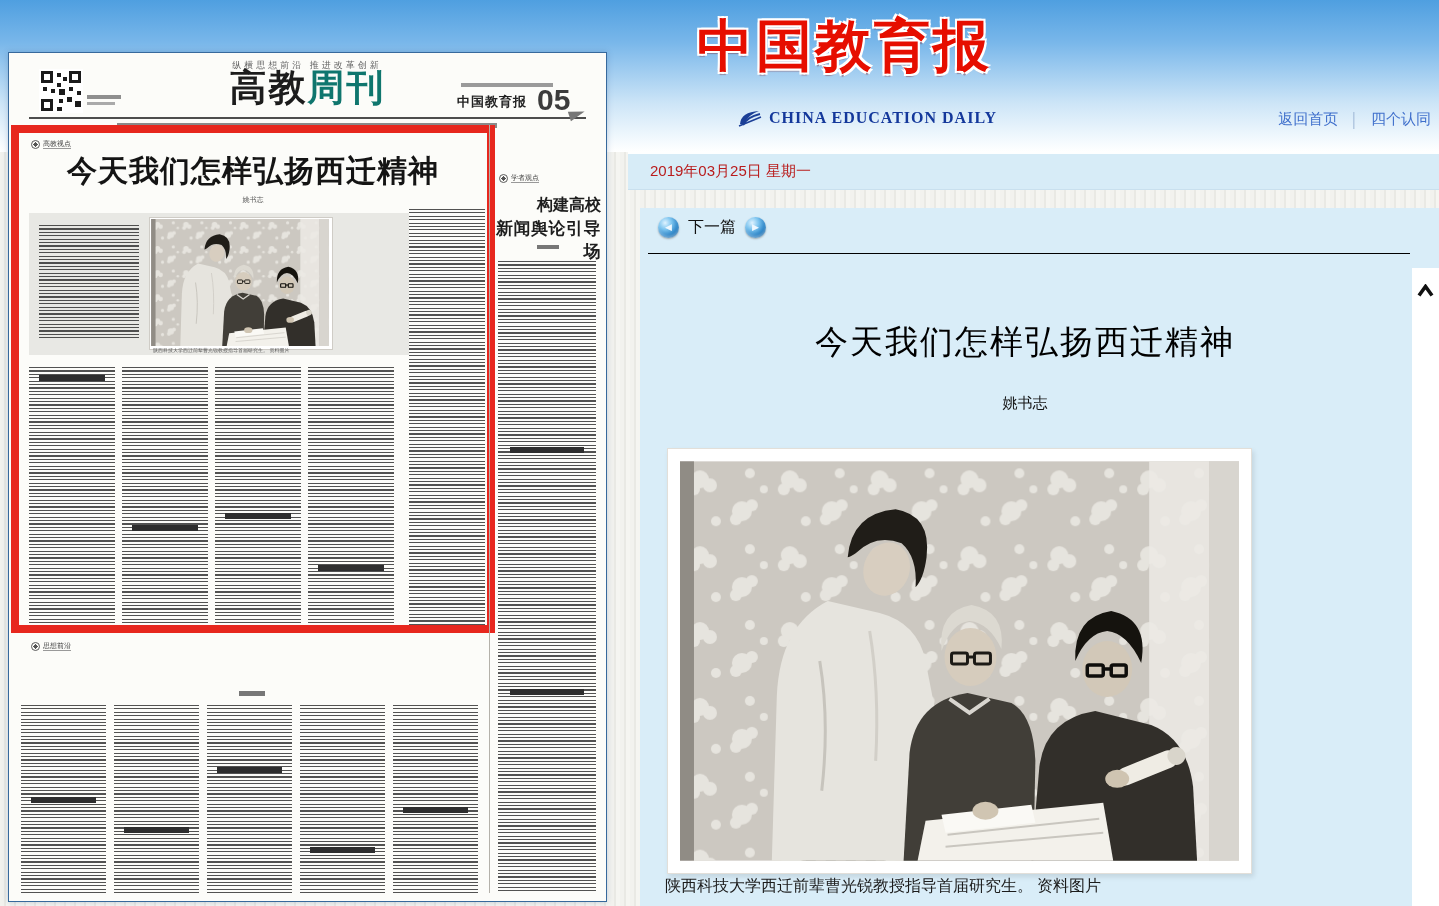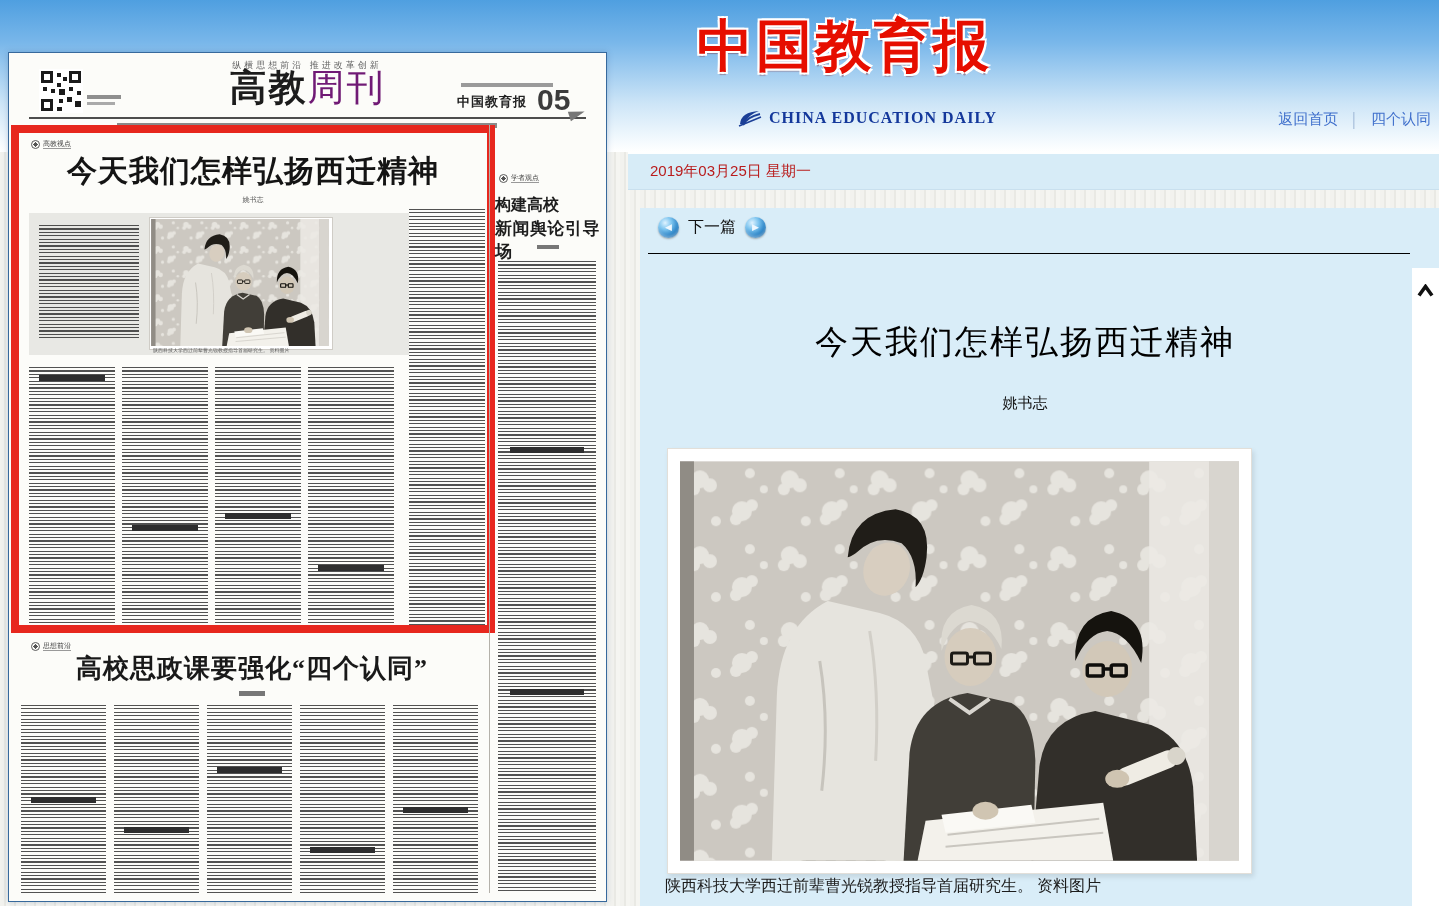--- a/index.html
+++ b/index.html
@@ -49,21 +49,21 @@
   .right-strip{position:absolute;left:1412px;top:268px;width:27px;height:638px;background:#fff;}
 
   
   .newspaper{position:absolute;left:8px;top:52px;width:597px;height:848px;background:#fcfcf9;
     border:1px solid #37699c;box-sizing:content-box;box-shadow:0 0 6px rgba(40,80,130,.25);}
   .np-kicker{position:absolute;left:98px;top:6px;width:400px;text-align:center;font-size:9px;
     color:#666;letter-spacing:3px;}
   .np-masthead{position:absolute;left:0;top:13px;width:597px;text-align:center;font-size:37px;
     line-height:1.2;color:#1c1c1c;letter-spacing:2px;}
   .np-mast-bold{font-weight:900;}
-  .np-mast-light{font-weight:400;color:#701a75;}
+  .np-mast-light{font-weight:700;color:#0f766e;}
   .np-rule{position:absolute;left:20px;top:64px;width:557px;height:2px;background:#4d4d4d;}
   .np-rule-arrow{position:absolute;left:560px;top:56px;width:0;height:0;
     border-left:16px solid #777;border-top:5px solid transparent;border-bottom:5px solid transparent;
     transform:rotate(-18deg);}
   .gbar{background:#8f8f8f;}
   .greek{background-image:repeating-linear-gradient(180deg,rgba(45,45,45,.82) 0 1.1px,transparent 1.1px 3.4px);}
   .subhead{position:absolute;left:12%;width:76%;height:6px;background:#2e2e2e;}
   .tag{position:absolute;display:flex;align-items:center;gap:3px;}
   .tag-dot{width:9px;height:9px;border:1.5px solid #5a5a5a;border-radius:50%;box-sizing:border-box;
     background:radial-gradient(circle,#555 0 2px,transparent 2.2px);}
@@ -75,21 +75,21 @@
     font-weight:900;color:#141414;letter-spacing:1px;}
   .rb-author{position:absolute;left:0;top:62px;width:468px;text-align:center;font-size:7px;color:#555;}
   .lead-panel{position:absolute;left:10px;top:80px;width:380px;height:142px;background:#e8e8e4;}
   .np-photo{position:absolute;left:120px;top:4px;width:180px;height:129px;background:#fff;padding:1px;
     border:1px solid #cfccc6;}
   .col{position:absolute;}
 
   .a2-headline{position:absolute;left:0;top:598px;width:486px;text-align:center;font-size:26px;
     font-weight:bold;color:#191919;letter-spacing:1px;}
   .divider-v{position:absolute;left:480px;top:72px;width:1px;height:768px;background:#b4b1aa;}
-  .sa-headline{position:absolute;left:486px;width:106px;text-align:left;font-weight:bold;
+  .sa-headline{position:absolute;left:486px;width:106px;text-align:right;font-weight:bold;
     color:#1d1d1d;}
 
   .chevron-top{cursor:pointer;}
 </style>
 </head>
 <body>
 
 <svg width="0" height="0" style="position:absolute">
   <defs>
     <pattern id="floral" width="90" height="76" patternUnits="userSpaceOnUse">
@@ -280,21 +280,20 @@
       </div>
       <div class="col greek" style="left:289px;top:234px;width:86px;height:258px">
         <div class="subhead" style="top:198px"></div>
       </div>
     </div>
 
     <div class="tag" style="left:22px;top:588px">
       <span class="tag-dot"></span>
       <span class="tag-label">思想前沿</span>
     </div>
-    <div class="a2-headline serif">高校思政课要强化“四个认同”</div>
     <div class="abs gbar" style="left:230px;top:638px;width:26px;height:5px;background:#777"></div>
     <div class="col greek" style="left:12px;top:652px;width:85px;height:188px">
       <div class="subhead" style="top:92px"></div>
     </div>
     <div class="col greek" style="left:105px;top:652px;width:85px;height:188px">
       <div class="subhead" style="top:122px"></div>
     </div>
     <div class="col greek" style="left:198px;top:652px;width:85px;height:188px">
       <div class="subhead" style="top:62px"></div>
     </div>

